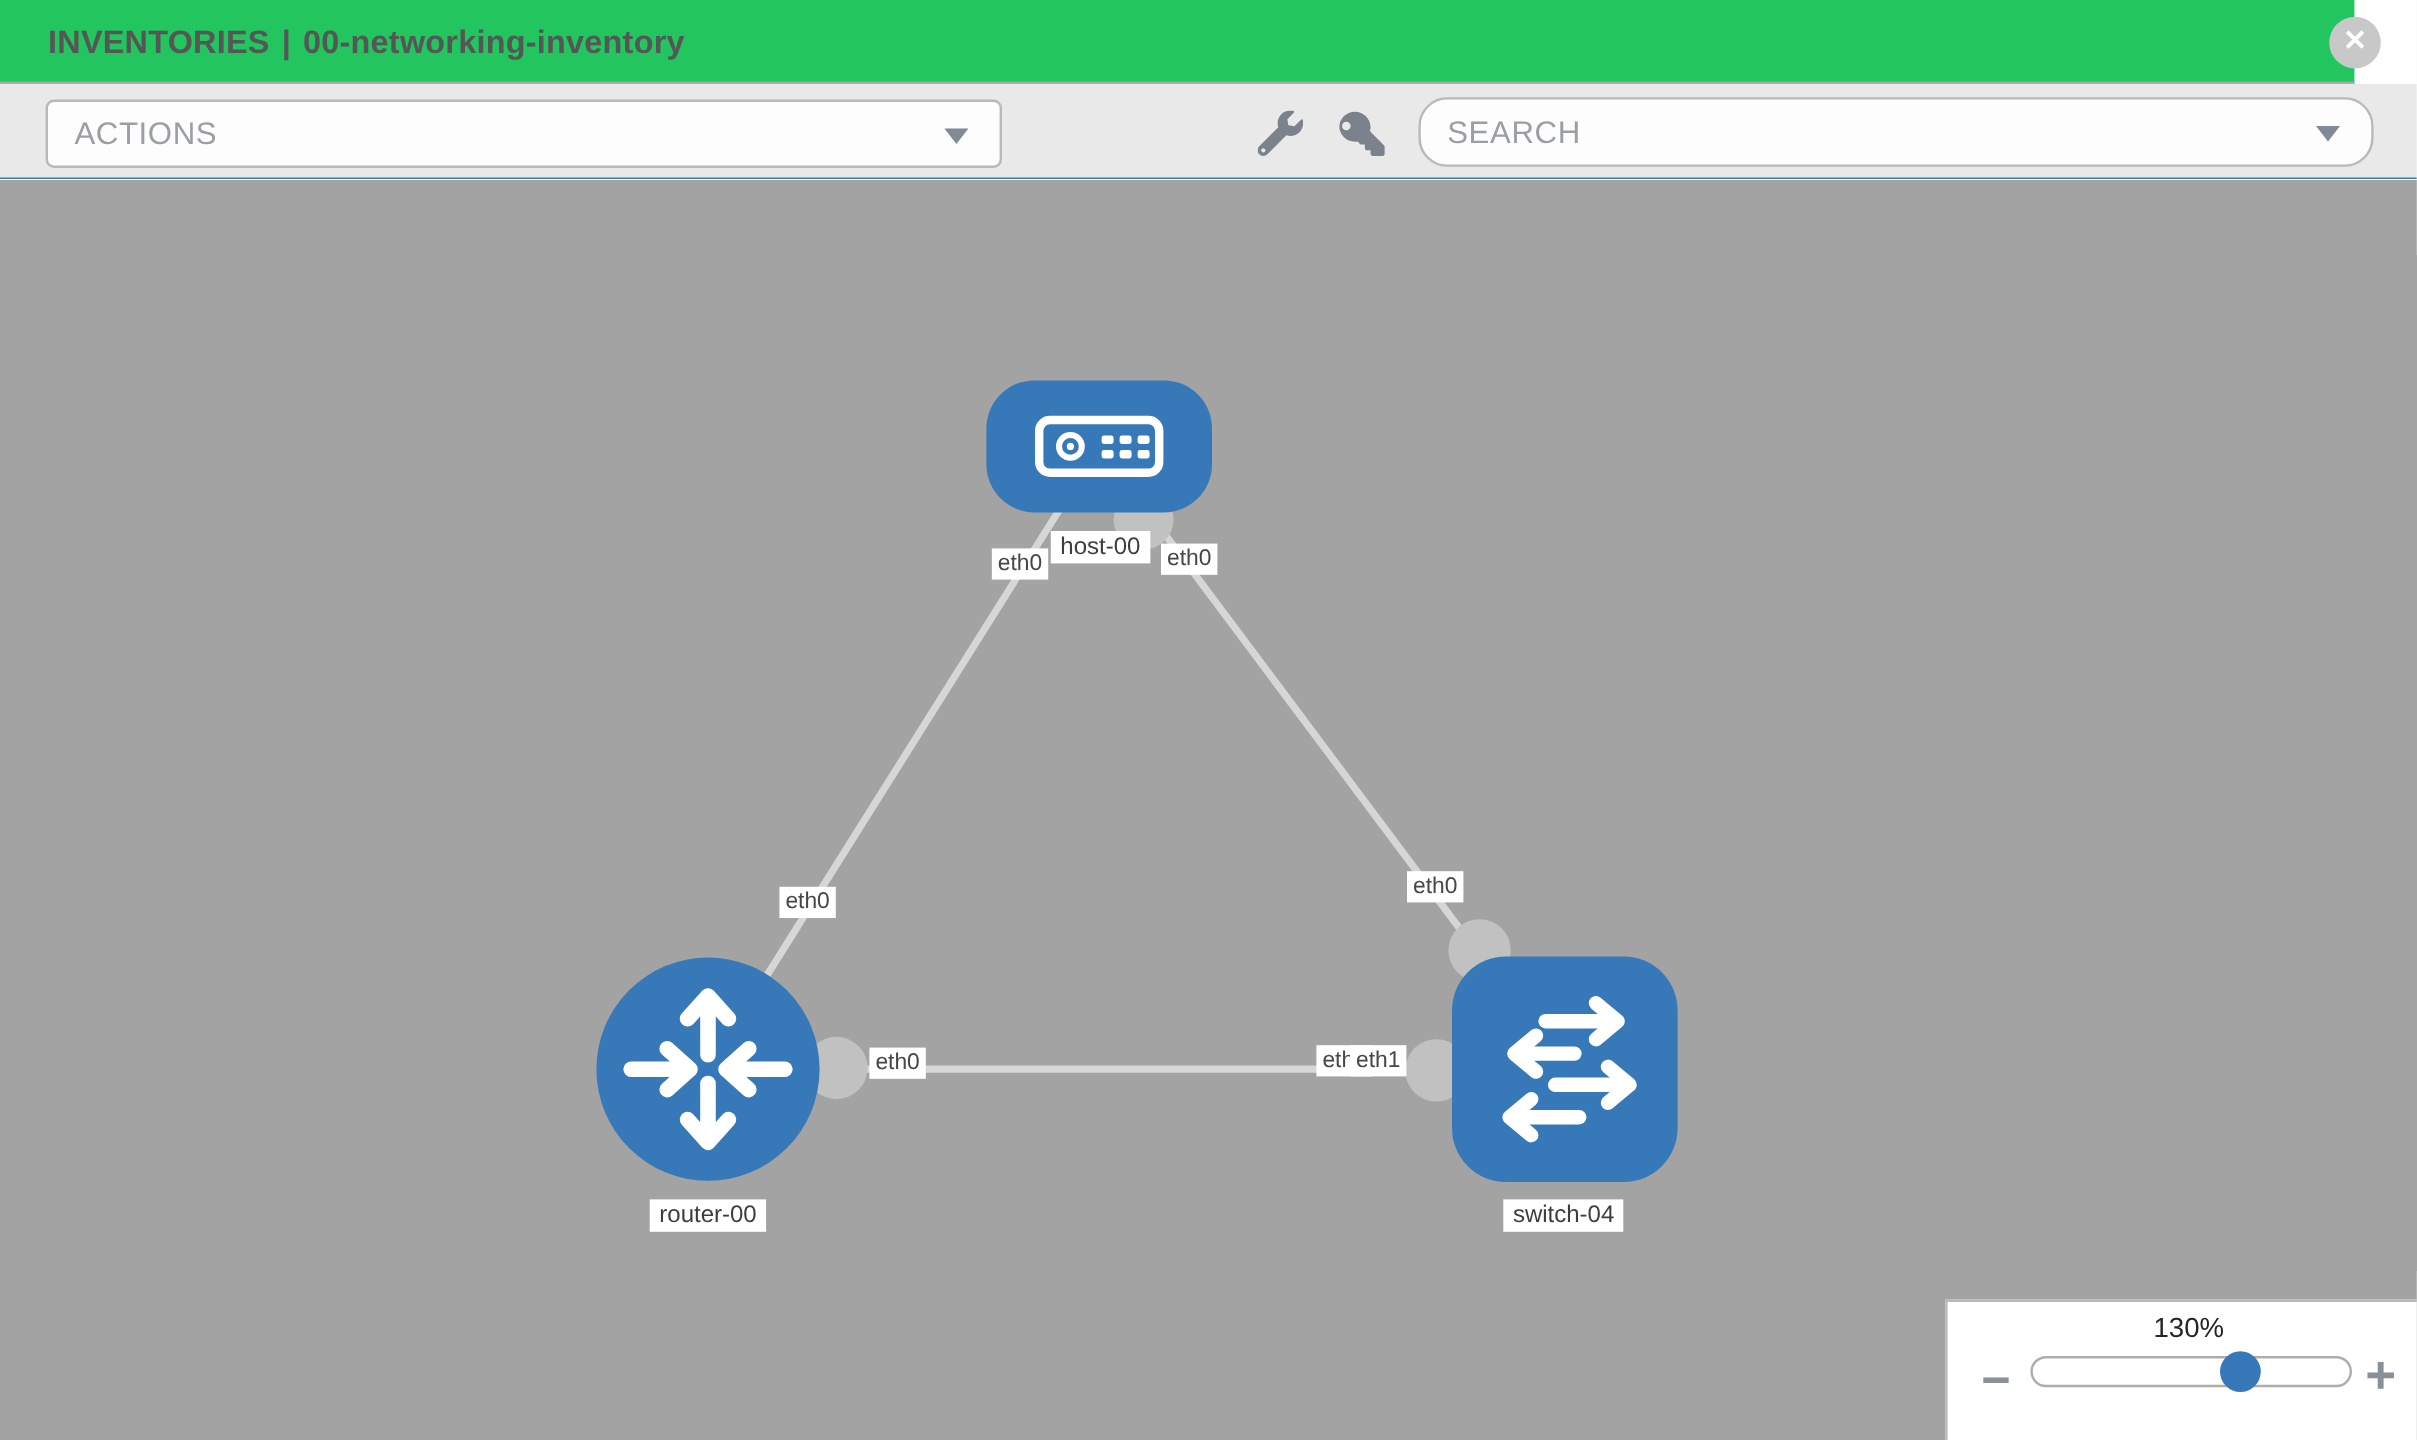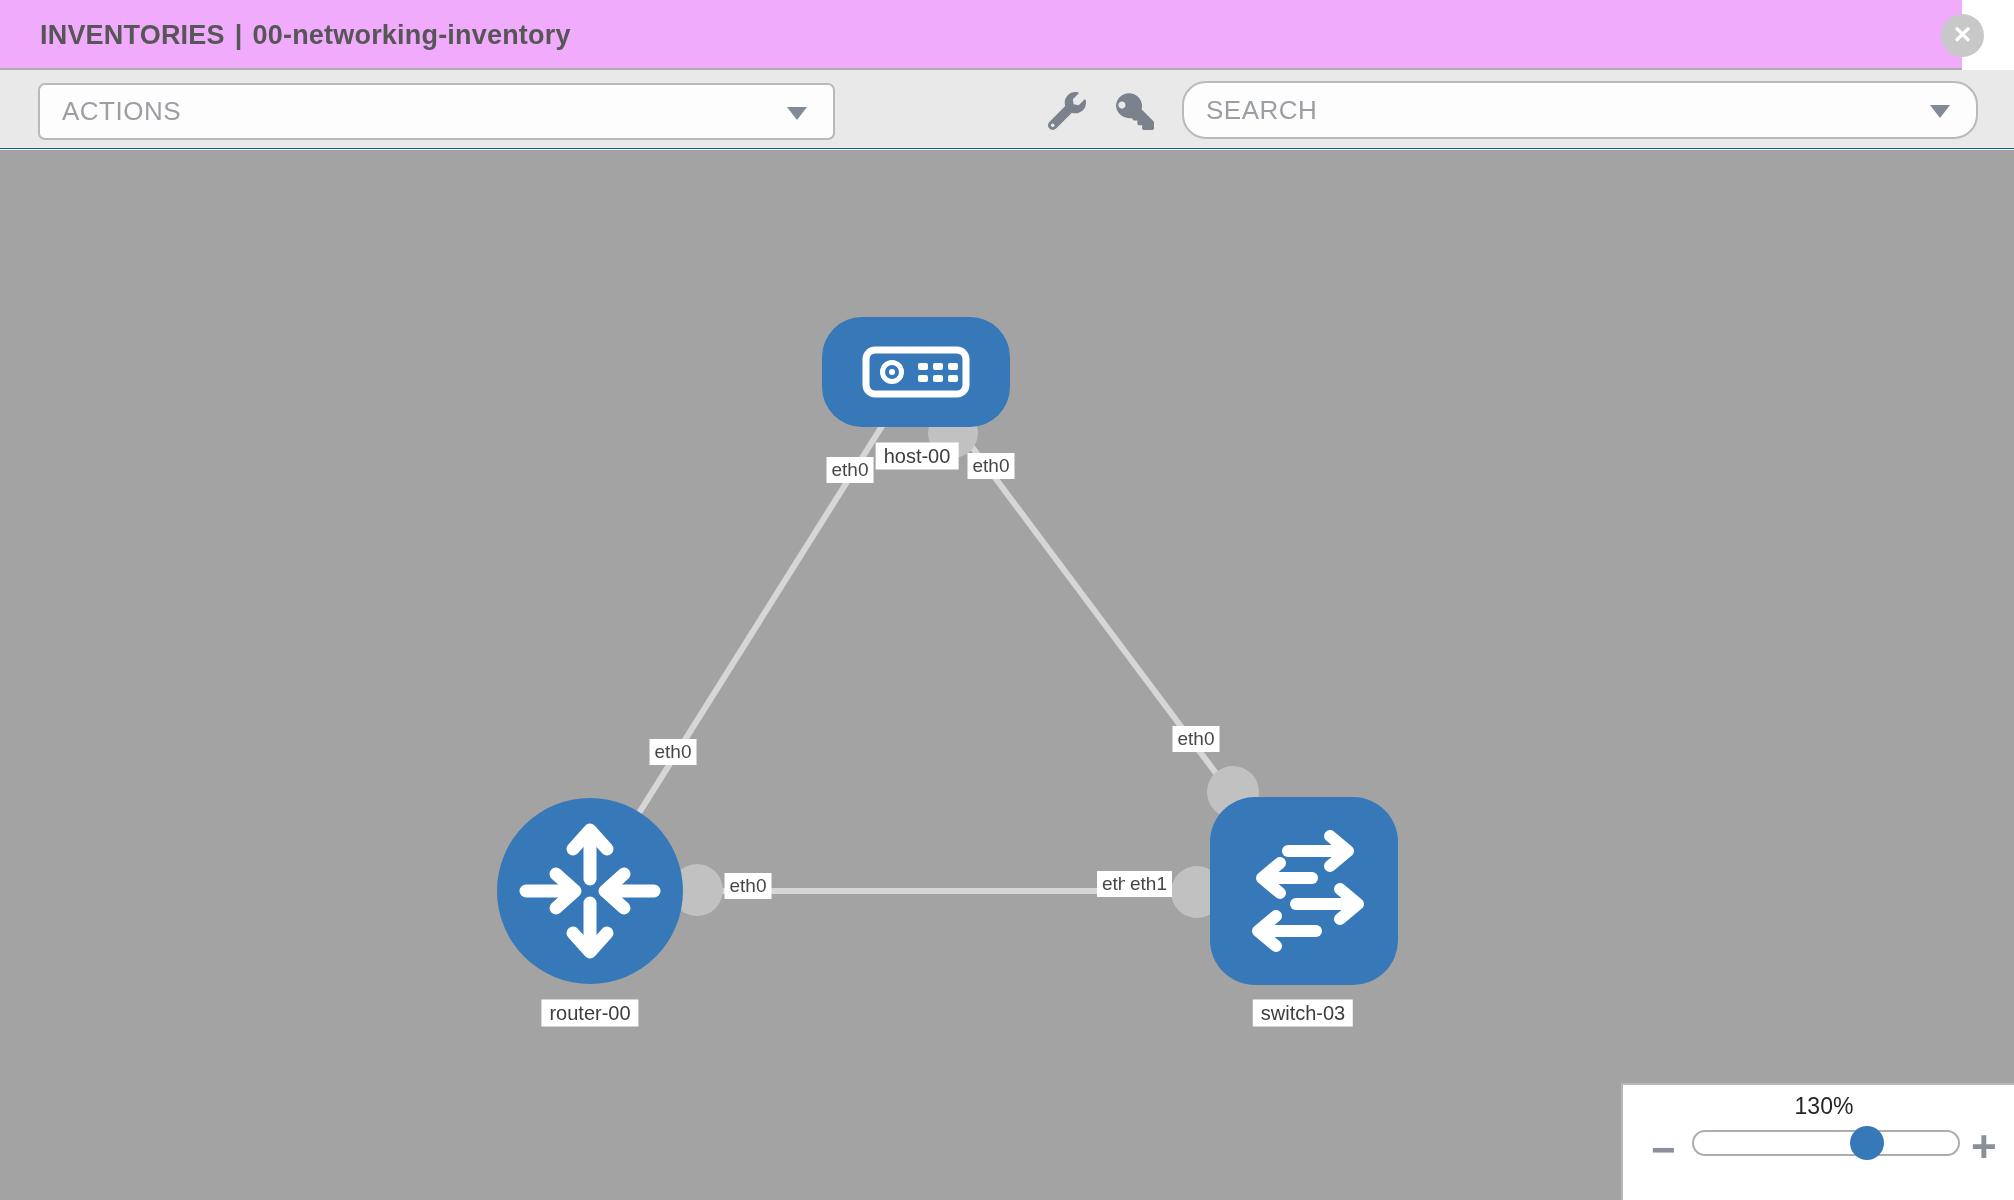--- a/index.html
+++ b/index.html
@@ -1,20 +1,20 @@
 <!DOCTYPE html>
 <html><head>
 <meta charset="utf-8">
 <style>
   * { margin:0; padding:0; box-sizing:border-box; }
   html,body { width:2014px; height:1200px; overflow:hidden;
               font-family:"Liberation Sans", sans-serif; background:#ffffff; }
 
   
-  .header { position:relative; width:1962px; height:70px; background:#f0abfc;
+  .header { position:relative; width:1962px; height:70px; background:#22c55e;
             border-bottom:2px solid #ababab; }
   .title { position:absolute; left:40px; top:20px; font-size:27px; font-weight:bold;
            color:#565656; letter-spacing:0.2px; }
   .title .sep { padding:0 10px; }
   .close-btn { position:absolute; left:1941px; top:14px; width:43px; height:43px;
                border-radius:50%; background:#c8c8c8; color:#ffffff; font-size:24px;
                font-weight:bold; text-align:center; line-height:42px; cursor:pointer; }
 
   
   .toolbar { position:relative; width:2014px; height:79px; background:#e9e9e9;
@@ -163,21 +163,21 @@
   <div class="glabel eth-label" style="left:991px; top:316px;">eth0</div>
   <div class="glabel eth-label" style="left:673px; top:602px;">eth0</div>
   <div class="glabel eth-label" style="left:1196px; top:589px;">eth0</div>
   <div class="glabel eth-label" style="left:748px; top:736px;">eth0</div>
 
   <div class="glabel eth-label-anchored" style="left:1097px; top:721px; z-index:1;">eth0</div>
   <div class="glabel eth-label-anchored" style="left:1125px; top:721px; z-index:2;">eth1</div>
 
   <div class="glabel node-label" style="left:917px; top:306px; z-index:3;">host-00</div>
   <div class="glabel node-label" style="left:590px; top:863px; z-index:3;">router-00</div>
-  <div class="glabel node-label" style="left:1303px; top:863px; z-index:3;">switch-03</div>
+  <div class="glabel node-label" style="left:1303px; top:863px; z-index:3;">switch-04</div>
 
   <div class="zoom-panel">
     <div class="zoom-level">130%</div>
     <div class="zoom-minus">−</div>
     <div class="zoom-track">
       <div class="zoom-handle"></div>
     </div>
     <div class="zoom-plus">+</div>
   </div>
 

